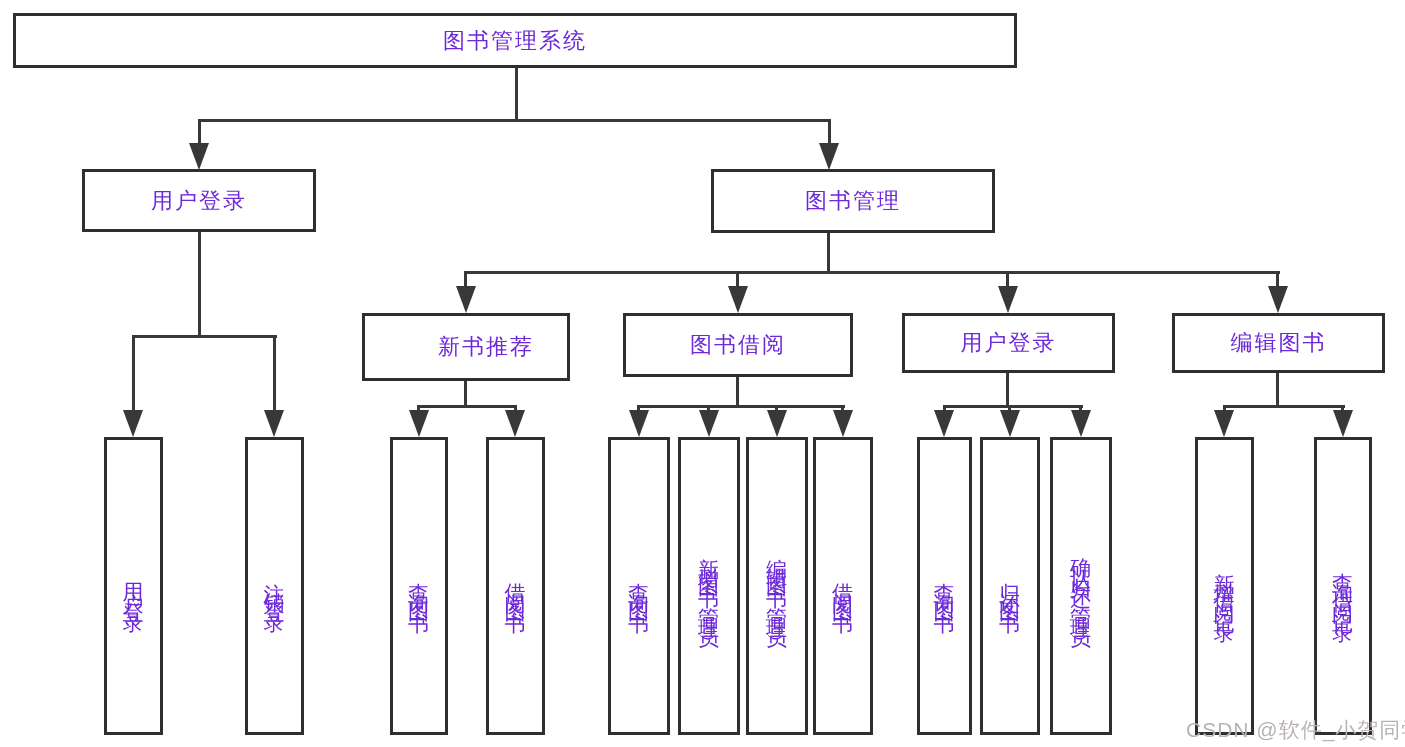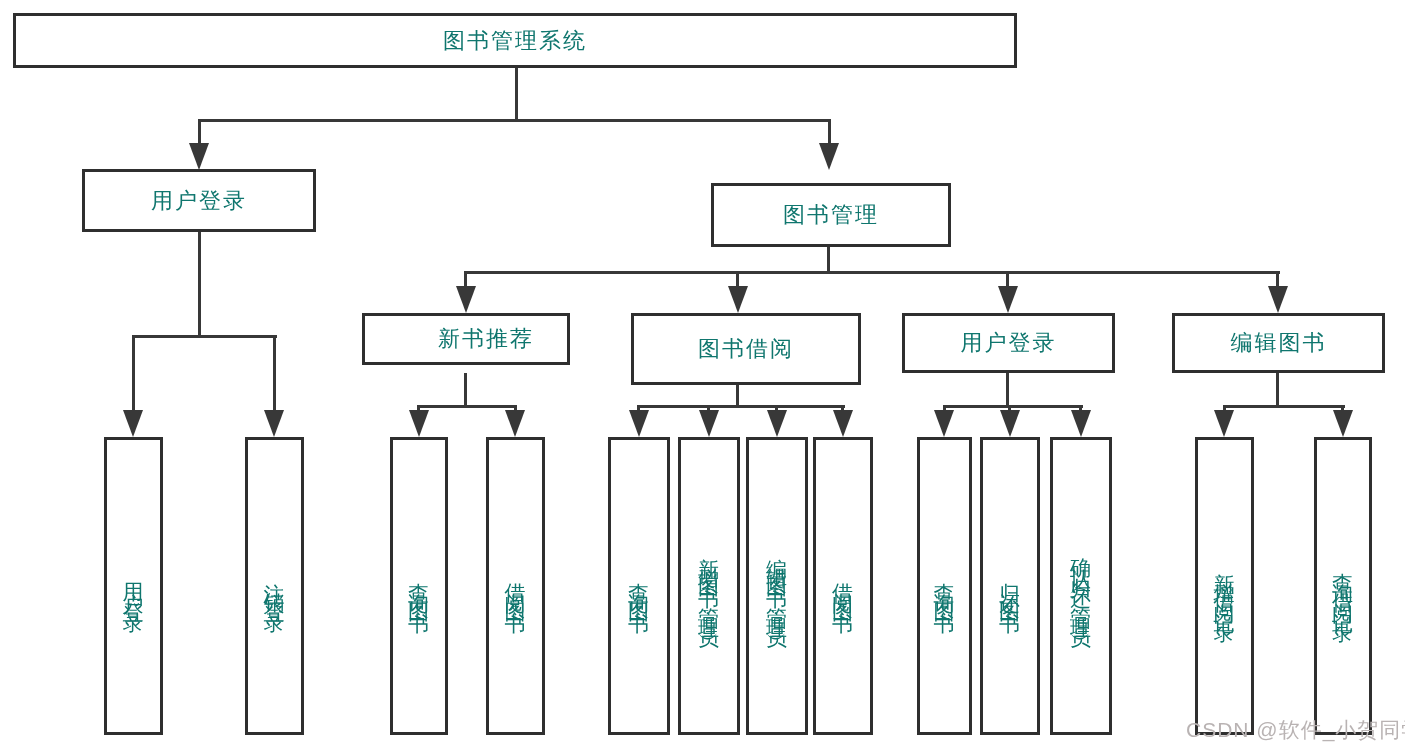--- a/index.html
+++ b/index.html
@@ -16,21 +16,21 @@
     overflow: hidden;
   }
   .box {
     position: absolute;
     box-sizing: border-box;
     background: #ffffff;
     border: 3px solid #2f2f2f;
     display: flex;
     align-items: center;
     justify-content: center;
-    color: #0f766e;
+    color: #6d28d9;
   }
   .box.h span {
     font-size: 22px;
     letter-spacing: 2px;
     white-space: nowrap;
   }
   .box.v span {
     writing-mode: vertical-rl;
     text-orientation: mixed;
     font-size: 21px;
@@ -123,28 +123,28 @@
   <div class="arrow" style="left:1214px; top:410px;"></div>
   <div class="arrow" style="left:1333px; top:410px;"></div>
 
   <div class="box h" style="left:13px; top:13px; width:1004px; height:55px;">
     <span>图书管理系统</span>
   </div>
 
   <div class="box h" style="left:82px; top:169px; width:234px; height:63px;">
     <span>用户登录</span>
   </div>
-  <div class="box h" style="left:711px; top:183px; width:240px; height:64px;">
+  <div class="box h" style="left:711px; top:169px; width:284px; height:64px;">
     <span>图书管理</span>
   </div>
 
-  <div class="box h" style="left:362px; top:313px; width:208px; height:52px;padding-left:40px;">
+  <div class="box h" style="left:362px; top:313px; width:208px; height:68px;padding-left:40px;">
     <span>新书推荐</span>
   </div>
-  <div class="box h" style="left:623px; top:313px; width:230px; height:72px;margin-left:8px;">
+  <div class="box h" style="left:623px; top:313px; width:230px; height:64px;">
     <span>图书借阅</span>
   </div>
   <div class="box h" style="left:902px; top:313px; width:213px; height:60px;">
     <span>用户登录</span>
   </div>
   <div class="box h" style="left:1172px; top:313px; width:213px; height:60px;">
     <span>编辑图书</span>
   </div>
 
   <div class="box v" style="left:104px; top:437px; width:59px; height:298px;">

